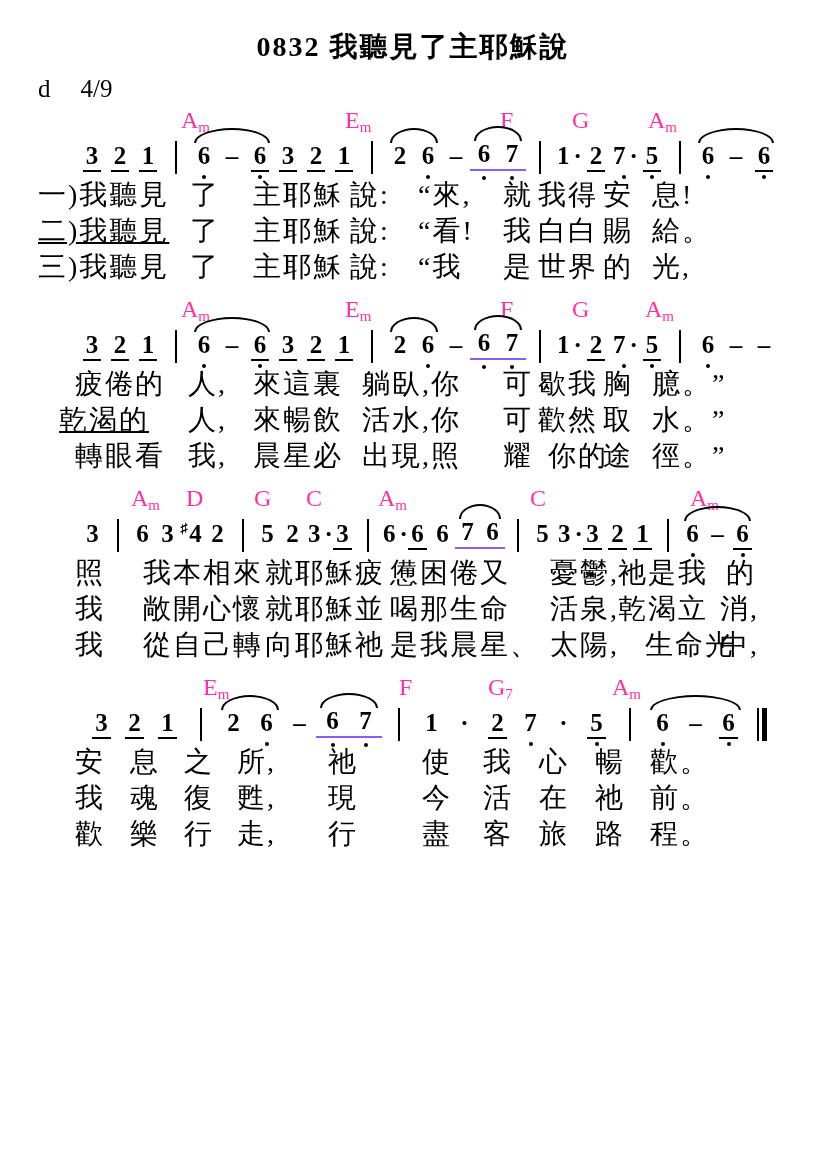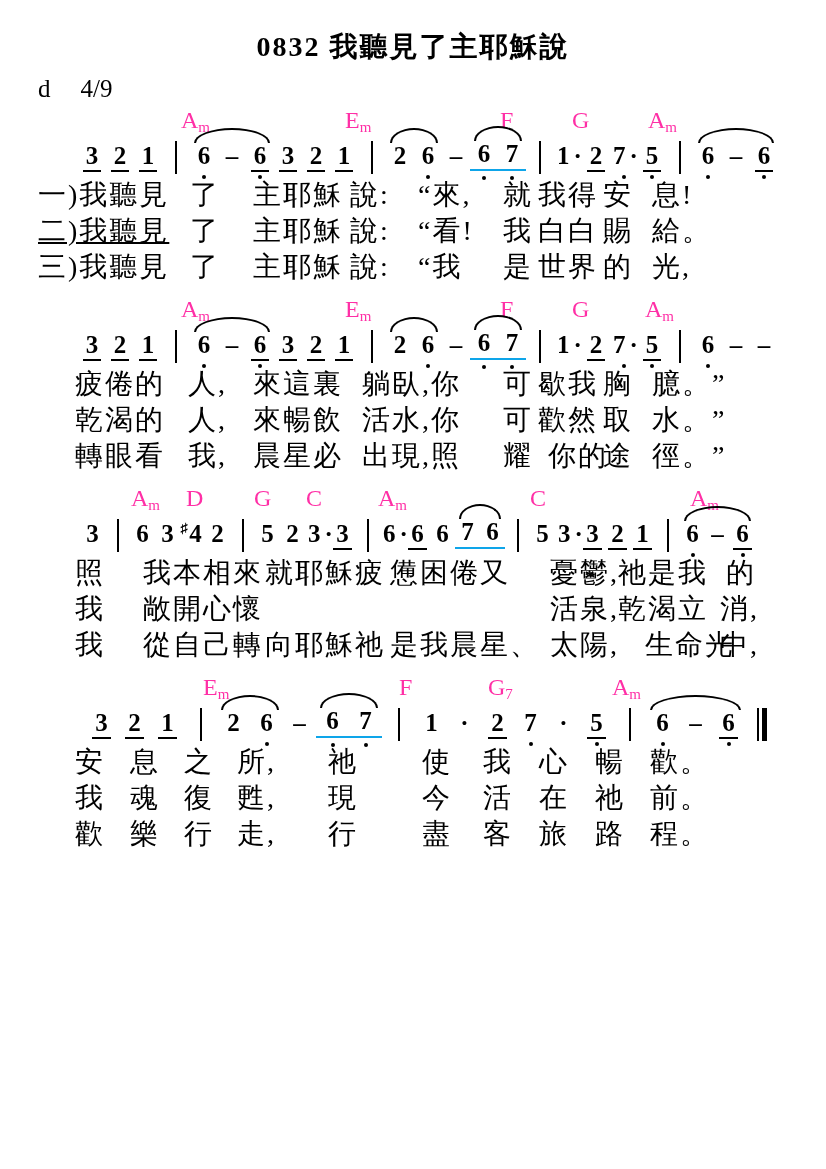--- a/index.html
+++ b/index.html
@@ -24,21 +24,21 @@
     display:inline-block;width:var(--slot);text-align:center;position:relative;
     font-size:25px;line-height:30px;height:30px;vertical-align:bottom;
   }
   .tok .g{display:inline-block;line-height:1;padding:0 3px 2px;}
   .tok.u .g{border-bottom:2px solid #000;}
   .lowdot{
     position:absolute;bottom:-8px;left:50%;transform:translateX(-50%);
     width:4px;height:4px;background:#000;border-radius:50%;
   }
   .grp{display:inline-block;position:relative;vertical-align:bottom;}
-  .grp.beam{border-bottom:2px solid #0ea5e9;}
+  .grp.beam{border-bottom:2px solid #8b5cf6;}
   .grp.beam .lowdot{bottom:-11px;}
   .arcmark{
     position:absolute;left:4px;right:4px;top:-13px;height:13px;
     border:2px solid #000;border-bottom:none;
     border-radius:50% 50% 0 0 / 100% 100% 0 0;
   }
   .augdot{font-size:25px;margin-left:1px;}
   .sharp{font-size:14px;position:relative;top:-9px;margin-right:-1px;}
   .bl{display:inline-block;width:2px;height:33px;background:#000;vertical-align:bottom;margin-bottom:-3px;}
   .bl2{display:inline-block;width:5px;height:33px;background:#000;vertical-align:bottom;margin-bottom:-3px;margin-left:3px;}
@@ -109,21 +109,21 @@
         <span class="lyr" style="left: 75px;">疲倦的</span>
         <span class="lyr" style="left: 188px;">人,</span>
         <span class="lyr" style="left: 253px;">來這裏</span>
         <span class="lyr" style="left: 362px;">躺臥,你</span>
         <span class="lyr" style="left: 503px;">可</span>
         <span class="lyr" style="left: 538px;">歇我</span>
         <span class="lyr" style="left: 603px;">胸</span>
         <span class="lyr" style="left: 652px;">臆。”</span>
       </div>
       <div class="lyric-row">
-        <span class="lyr" style="left: 75px;">乾渴的</span>
+        <span class="lyr" style="left: 59px; text-decoration: underline;">乾渴的</span>
         <span class="lyr" style="left: 188px;">人,</span>
         <span class="lyr" style="left: 253px;">來暢飲</span>
         <span class="lyr" style="left: 362px;">活水,你</span>
         <span class="lyr" style="left: 503px;">可</span>
         <span class="lyr" style="left: 538px;">歡然</span>
         <span class="lyr" style="left: 603px;">取</span>
         <span class="lyr" style="left: 652px;">水。”</span>
       </div>
       <div class="lyric-row">
         <span class="lyr" style="left: 75px;">轉眼看</span>
@@ -152,20 +152,22 @@
         <span class="lyr" style="left: 143px;">我本相來</span>
         <span class="lyr" style="left: 265px;">就耶穌疲</span>
         <span class="lyr" style="left: 390px;">憊困倦又</span>
         <span class="lyr" style="left: 550px;">憂鬱,</span>
         <span class="lyr" style="left: 618px;">祂是我</span>
         <span class="lyr" style="left: 726px;">的</span>
       </div>
       <div class="lyric-row">
         <span class="lyr" style="left: 75px;">我</span>
         <span class="lyr" style="left: 143px;">敞開心懷</span>
+        <span class="lyr" style="left: 265px;">就耶穌並</span>
+        <span class="lyr" style="left: 390px;">喝那生命</span>
         <span class="lyr" style="left: 550px;">活泉,</span>
         <span class="lyr" style="left: 618px;">乾渴立</span>
         <span class="lyr" style="left: 720px;">消,</span>
       </div>
       <div class="lyric-row">
         <span class="lyr" style="left: 75px;">我</span>
         <span class="lyr" style="left: 143px;">從自己轉</span>
         <span class="lyr" style="left: 390px;">是我晨星、</span>
         <span class="lyr" style="left: 265px;">向耶穌祂</span>
         <span class="lyr" style="left: 550px;">太陽,</span>

